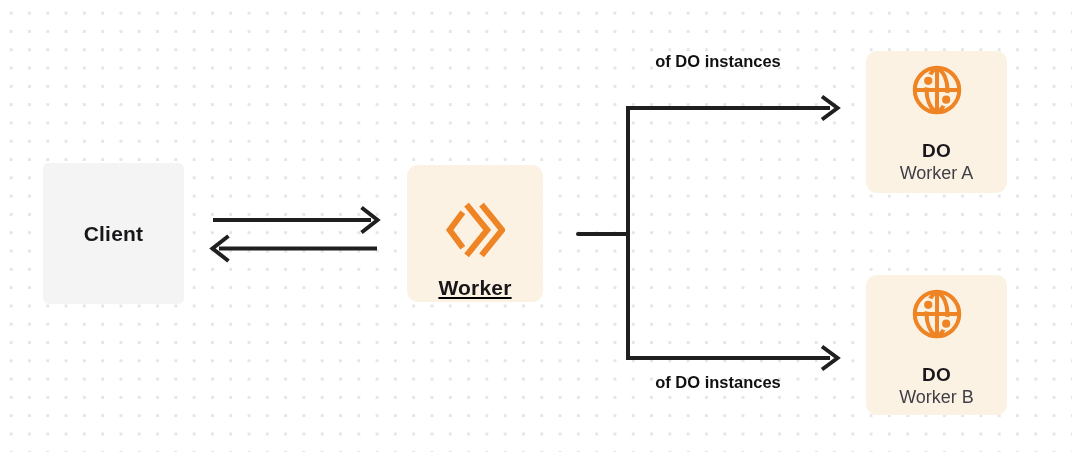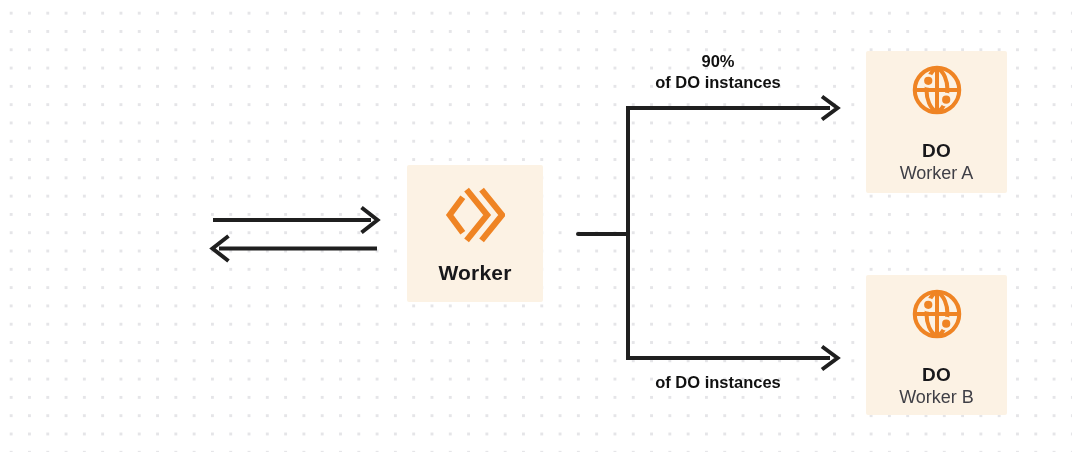--- a/index.html
+++ b/index.html
@@ -38,31 +38,31 @@
     align-items: center;
     justify-content: center;
     box-sizing: border-box;
   }
   .node.gray {
     background: #f4f4f5;
     border-radius: 6px;
   }
   .node.cream {
     background: #fcf2e4;
-    border-radius: 2px;
+    border-radius: 11px;
     text-align: right;
   }
   .node-title {
     font-size: 21px;
     font-weight: bold;
     color: #18181b;
     letter-spacing: 0.2px;
     line-height: 24px;
   }
-  .node.worker { justify-content: flex-start; padding-top: 19px; }
+  .node.worker { justify-content: flex-start; padding-top: 34px; text-decoration: underline; }
   .node.worker .node-title { margin-top: 15px; }
   .node.do { justify-content: flex-start; padding-top: 11px; }
   .node.do .node-title {
     font-size: 19px;
     line-height: 23px;
     margin-top: 21px;
   }
   .node-sub {
     font-size: 18px;
     font-weight: 400;
@@ -101,34 +101,36 @@
       <path d="M626 358 H830"></path>
     </g>
     <g>
       <path d="M822 96.5 L837.5 108 L822 119.5"></path>
     </g>
     <g>
       <path d="M822 346.5 L837.5 358 L822 369.5"></path>
     </g>
   </svg>
 
+  <div class="node gray" style="left:43px; top:163px; width:141px; height:141px;">
+    <div class="node-title">Client</div>
+  </div>
 
   <div class="node cream worker" style="left:407px; top:165px; width:136px; height:137px;">
     <svg class="icon-box" width="60" height="62" viewBox="0 0 64 64">
       <g fill="none" stroke="#ef8424" stroke-width="6.5" stroke-linejoin="miter" stroke-linecap="butt">
         <polyline points="19,13 5,32 19,51"></polyline>
         <polyline points="23,5 45,32 23,59"></polyline>
         <polyline points="39,5 61,32 39,59"></polyline>
       </g>
     </svg>
     <div class="node-title">Worker</div>
   </div>
 
   <div class="edge-label" style="left:608px; top:51px;">
-    <div>90%</div>
     <div>of DO instances</div>
   </div>
 
   <div class="edge-label" style="left:608px; top:372px;">
     <div>of DO instances</div>
   </div>
 
   <div class="node cream do" style="left:866px; top:51px; width:141px; height:142px;">
     <svg class="icon-box" width="56" height="56" viewBox="0 0 64 64">
       <g fill="none" stroke="#ef8424" stroke-width="4.6">

